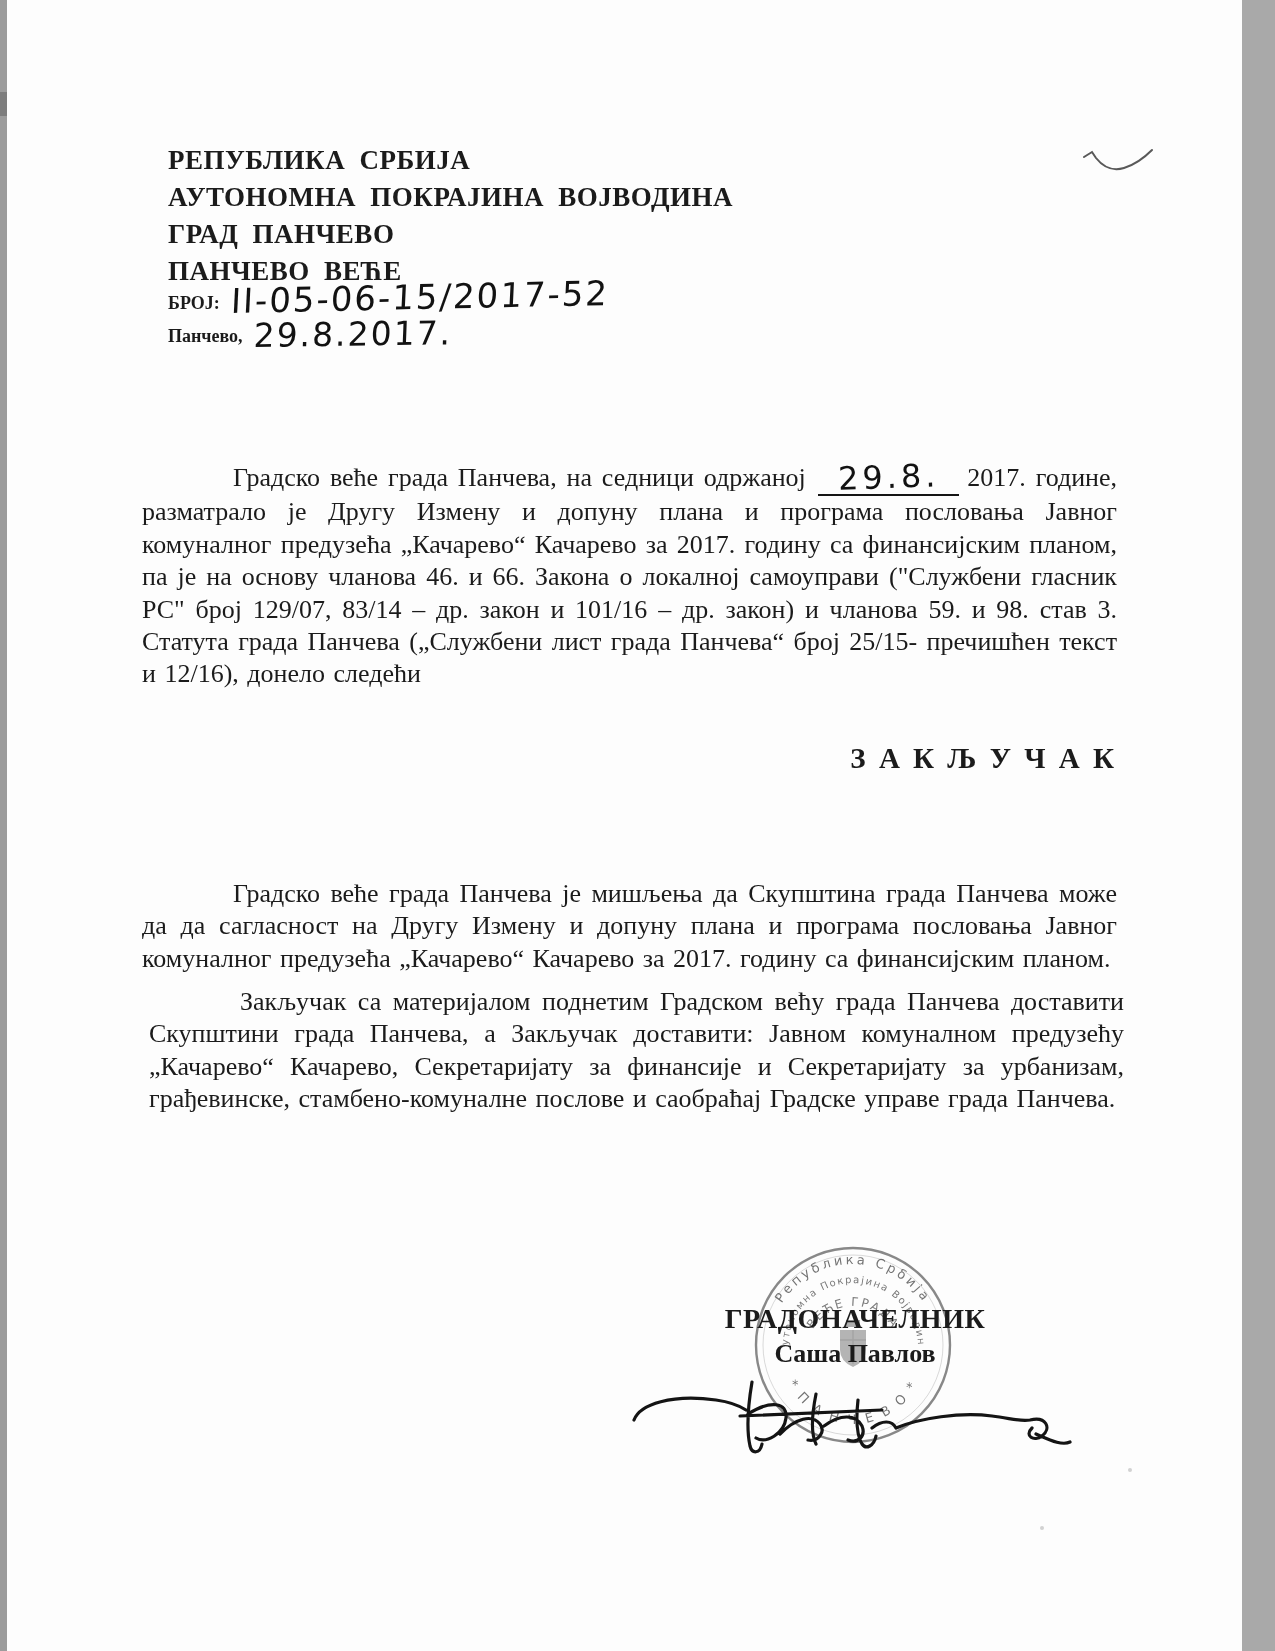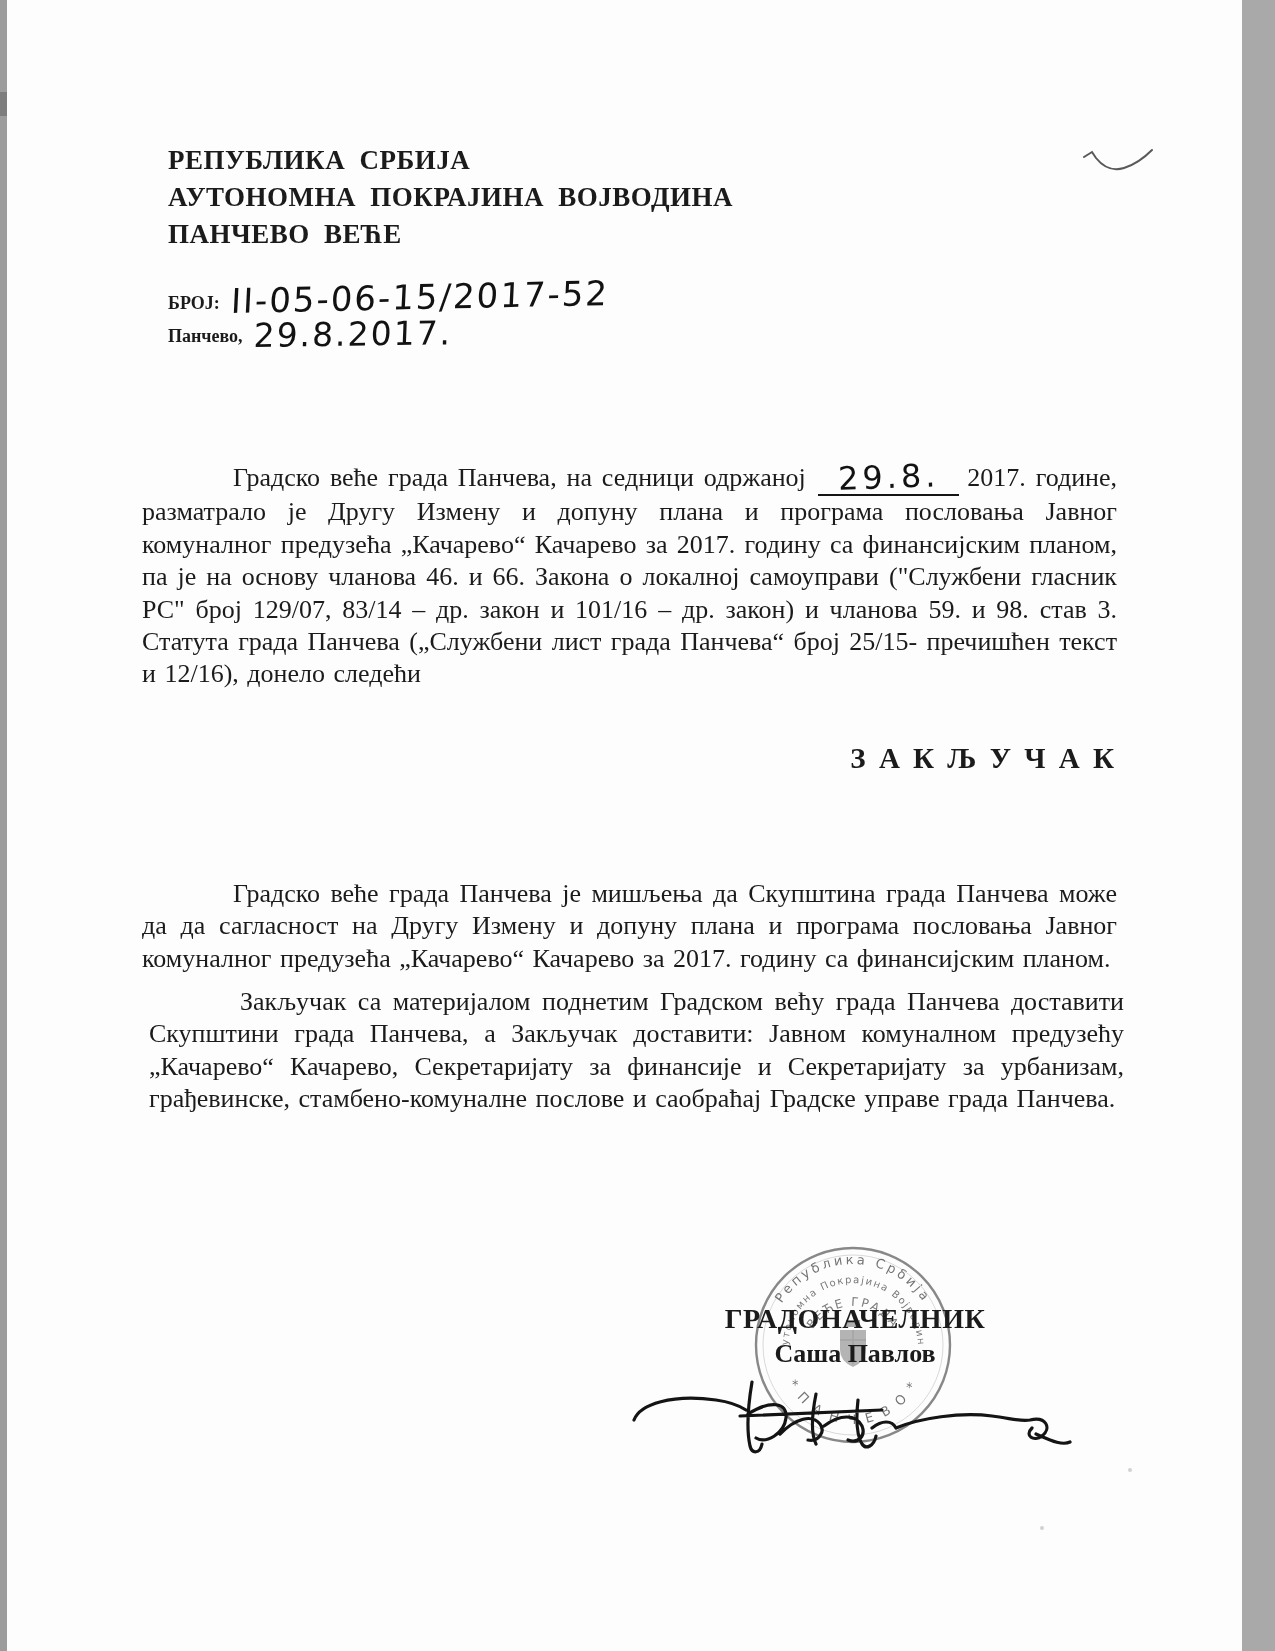--- a/index.html
+++ b/index.html
@@ -48,20 +48,21 @@
 <div class="dot" style="left:1040px;top:1526px;"></div>
 <div class="dot" style="left:1128px;top:1468px;"></div>
 
 <svg class="fold-svg" width="92" height="42" viewBox="0 0 92 42">
   <path d="M 6 17 l 8 -5 l 4 6 c 8 10 18 13 28 10 c 10 -3 20 -10 28 -18" fill="none" stroke="#2f2f2f" stroke-width="2" stroke-linecap="round" opacity="0.8"></path>
 </svg>
 
 <div class="header-block">
   <div>РЕПУБЛИКА СРБИЈА</div>
   <div>АУТОНОМНА ПОКРАЈИНА ВОЈВОДИНА</div>
+  <div>ГРАД ПАНЧЕВО</div>
   <div>ПАНЧЕВО ВЕЋЕ</div>
 </div>
 
 <div class="meta-row" style="top:281px;">
   <span class="meta-label">БРОЈ:</span><span class="hand hand-number">II-05-06-15/2017-52</span>
 </div>
 
 <div class="meta-row" style="top:316px;">
   <span class="meta-label">Панчево,</span><span class="hand hand-date-top">29.8.2017.</span>
 </div>

